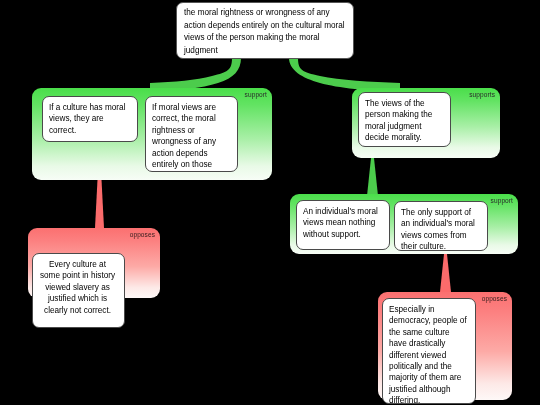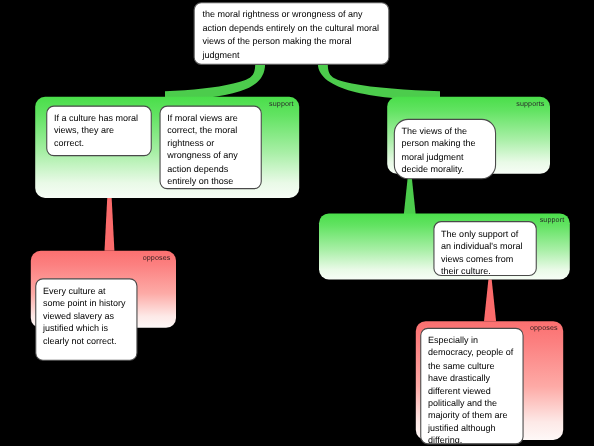--- a/index.html
+++ b/index.html
@@ -110,33 +110,36 @@
   <div class="card" style="left:42px; top:96px; width:96px; height:46px;">
     <span>If a culture has moral views, they are correct.</span>
   </div>
   <div class="card" style="left:145px; top:96px; width:93px; height:76px;">
     <span>If moral views are correct, the moral rightness or wrongness of any action depends entirely on those views.</span>
   </div>
 
   <div class="group oppose" style="left:28px; top:228px; width:132px; height:70px;">
     <span class="rel-tag">opposes</span>
   </div>
-  <div class="card" style="left:32px; top:253px; width:93px; height:75px;">
+  <div class="card" style="left:32px; top:253px; width:93px; height:75px;text-align:center;">
     <span>Every culture at some point in history viewed slavery as justified which is clearly not correct.</span>
   </div>
 
   <div class="group support" style="left:352px; top:88px; width:148px; height:70px;">
     <span class="rel-tag">supports</span>
   </div>
-  <div class="card" style="left:358px; top:108px; width:93px; height:55px;border-radius:13px;">
+  <div class="card" style="left:358px; top:92px; width:93px; height:55px;">
     <span>The views of the person making the moral judgment decide morality.</span>
   </div>
 
   <div class="group support" style="left:290px; top:194px; width:228px; height:60px;">
     <span class="rel-tag">support</span>
+  </div>
+  <div class="card" style="left:296px; top:200px; width:94px; height:50px;">
+    <span>An individual's moral views mean nothing without support.</span>
   </div>
   <div class="card" style="left:394px; top:201px; width:94px; height:50px;">
     <span>The only support of an individual's moral views comes from their culture.</span>
   </div>
 
   <div class="group oppose" style="left:378px; top:292px; width:134px; height:108px;">
     <span class="rel-tag">opposes</span>
   </div>
   <div class="card" style="left:382px; top:298px; width:94px; height:106px;">
     <span>Especially in democracy, people of the same culture have drastically different viewed politically and the majority of them are justified although differing.</span>

